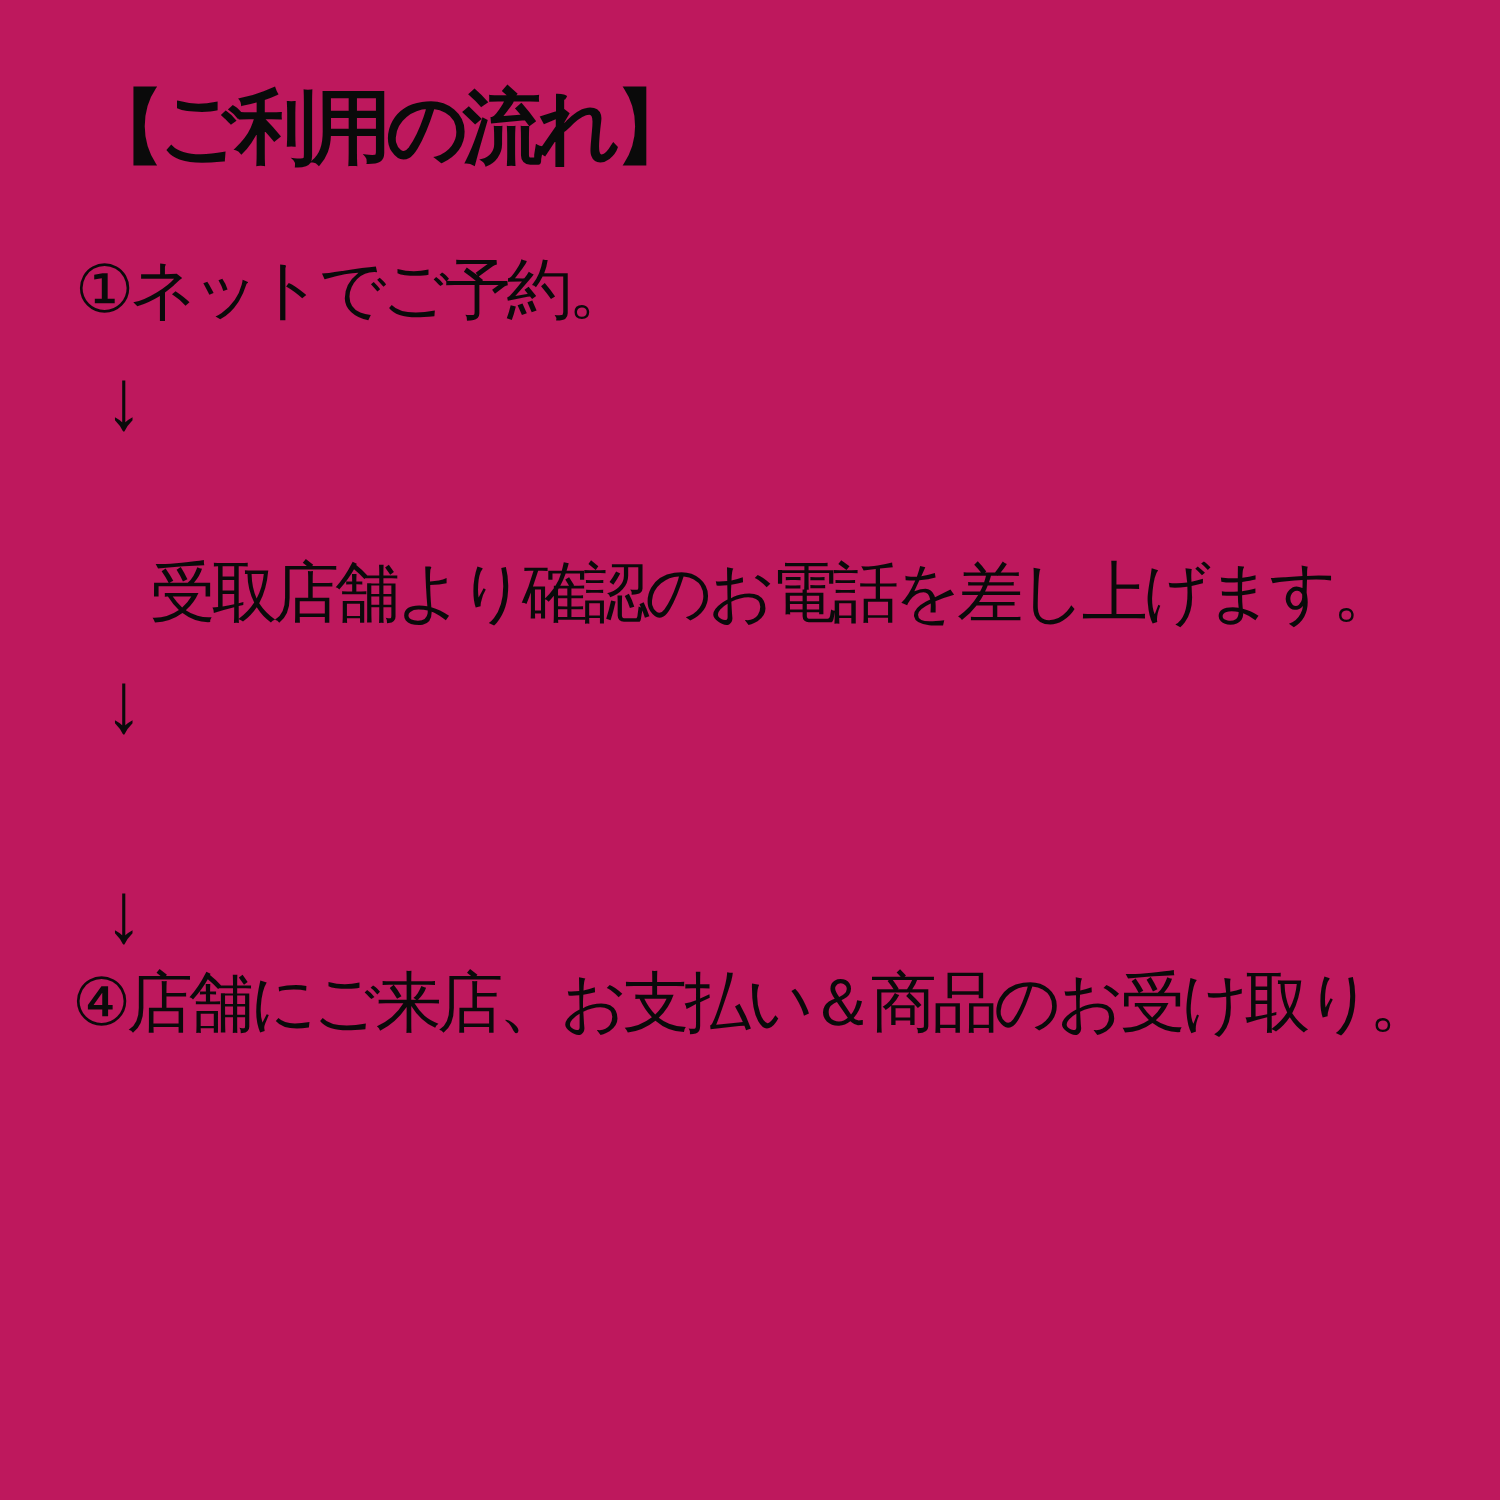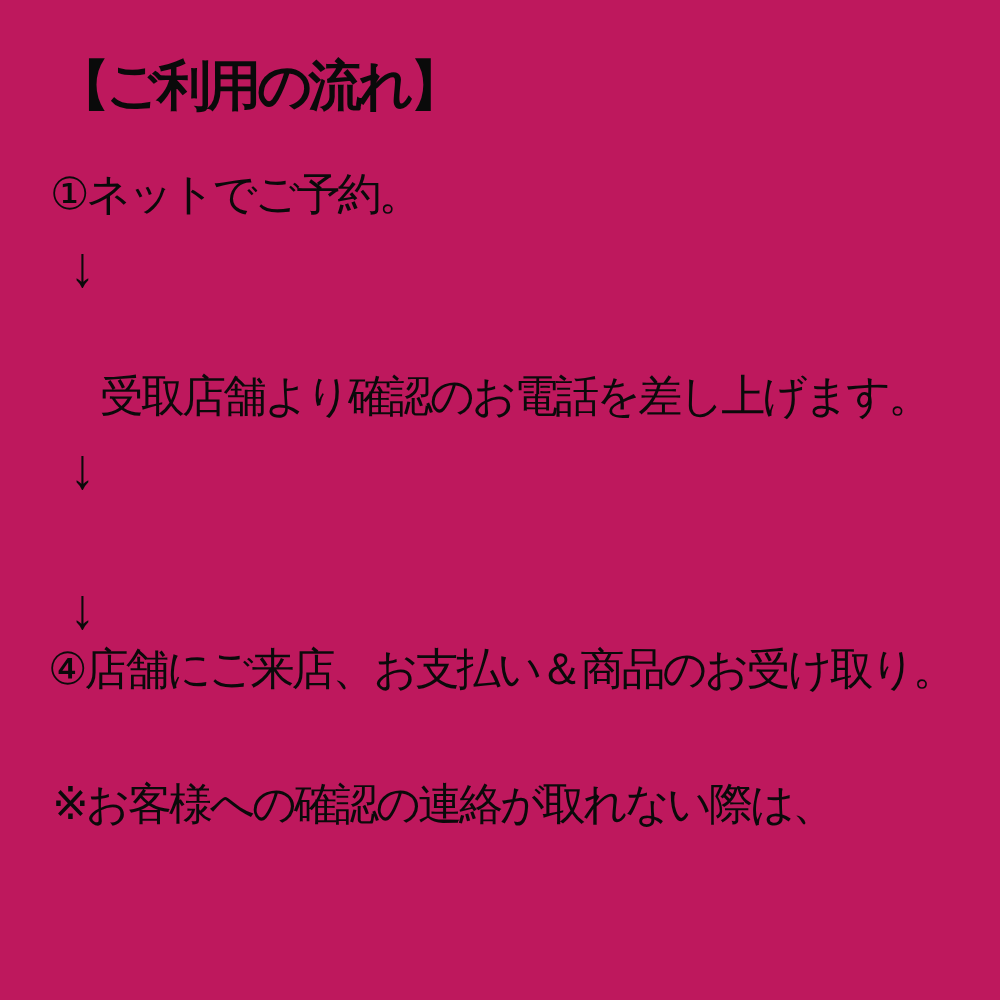--- a/index.html
+++ b/index.html
@@ -68,16 +68,15 @@
 
   <div class="line step2b">受取店舗より確認のお電話を差し上げます。</div>
 
   <div class="arrow arrow2">↓</div>
 
 
   <div class="arrow arrow3">↓</div>
 
   <div class="line step4">④店舗にご来店、お支払い＆商品のお受け取り。</div>
 
-  <div class="line note1">※お客様への確認の連絡が取れない際は、</div>
 
 
 </div>
 
 </body></html>

